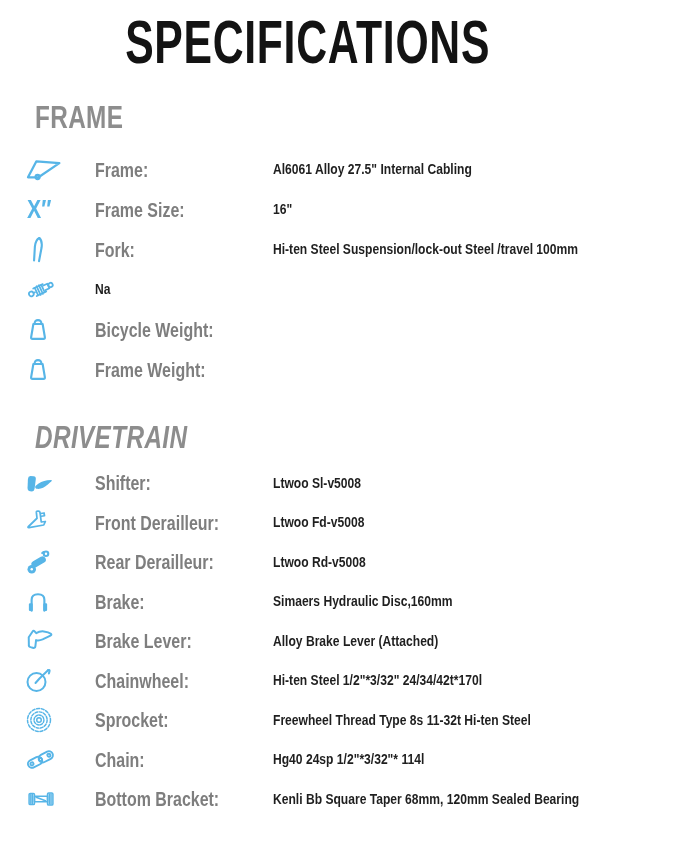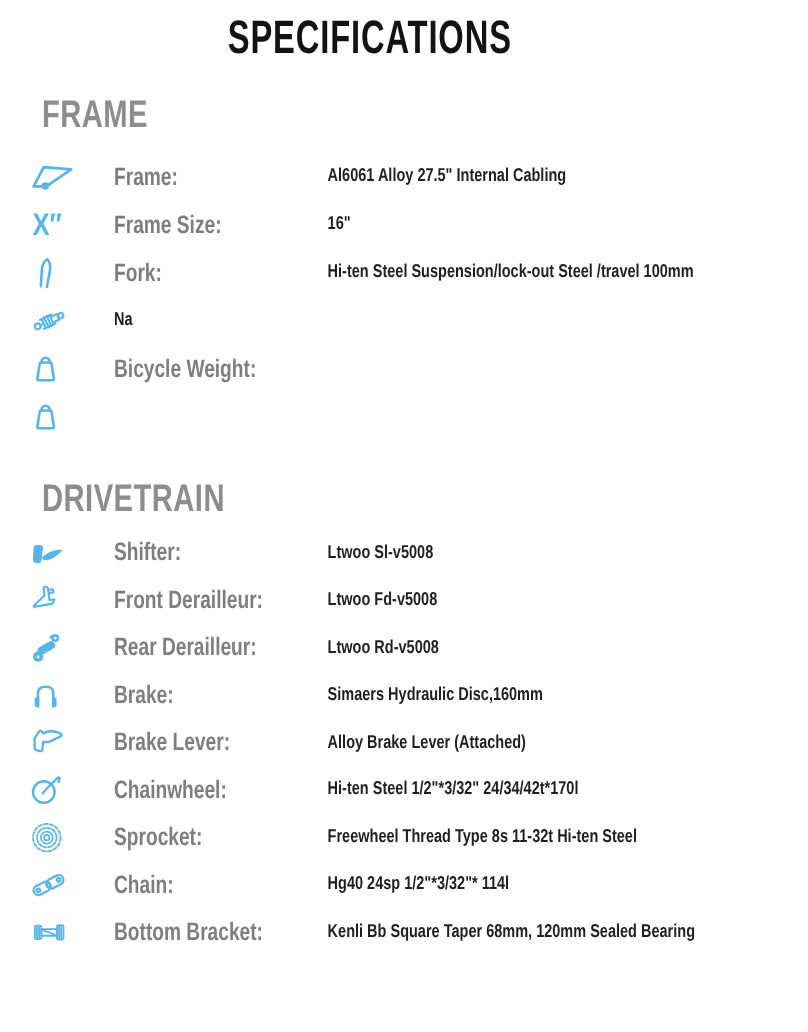--- a/index.html
+++ b/index.html
@@ -14,28 +14,28 @@
   .page{
     width:673px;height:860px;background:#ffffff;overflow:hidden;
     font-family:"Liberation Sans", sans-serif;
   }
   
   .cond-c{display:inline-block;transform:scaleX(0.70);transform-origin:center;white-space:nowrap;}
   .cond-l{display:inline-block;transform:scaleX(0.76);transform-origin:left center;white-space:nowrap;}
 
   .title{
     margin:0;padding-top:12px;width:616px;text-align:center;
-    font-size:39px;font-weight:700;line-height:1.0;color:var(--title-c);
+    font-size:61px;font-weight:700;line-height:1.0;color:var(--title-c);
     letter-spacing:1px;
   }
   .section-heading{
     margin:28px 0 0 35px;font-size:32px;font-weight:700;line-height:1.0;
     color:var(--heading-c);letter-spacing:0.5px;
   }
-  .spec-section:nth-of-type(2) .section-heading{margin-top:32px;}
+  .spec-section:nth-of-type(2) .section-heading{margin-top:32px;font-style:italic;}
   .rows{margin-top:16px;}
   .spec-section:nth-of-type(2) .rows{margin-top:10px;}
   .row{display:flex;align-items:center;height:40px;padding-left:23px;}
   .spec-section:nth-of-type(2) .row{height:39.5px;}
   .row .icon{
     width:72px;flex:0 0 72px;display:flex;align-items:center;
     color:var(--accent);
   }
   .row .icon svg{display:block;}
   .icon-glyph{
@@ -131,20 +131,21 @@
 
   <div class="row">
     <span class="icon">
               <svg viewBox="0 0 24 24" width="30" height="32">
                 <g fill="none" stroke="currentColor" stroke-width="1.7" stroke-linecap="round" stroke-linejoin="round">
                   <path d="M9.4 8 C8.6 3.9 15.4 3.9 14.6 8"></path>
                   <path d="M8.3 8 L15.7 8 L17.5 18.6 Q17.7 19.9 16.4 19.9 L7.6 19.9 Q6.3 19.9 6.5 18.6 Z"></path>
                 </g>
               </svg>
             </span>
+    <span class="label"><span class="cond-l label-text">Frame Weight:</span></span>
     <span class="value"><span class="cond-l value-text"></span></span>
   </div>
 </div>
   </section>
 
   <section class="spec-section">
     <h2 class="section-heading"><span class="cond-l heading-text">DRIVETRAIN</span></h2>
     <div class="rows">
 
   <div class="row">

